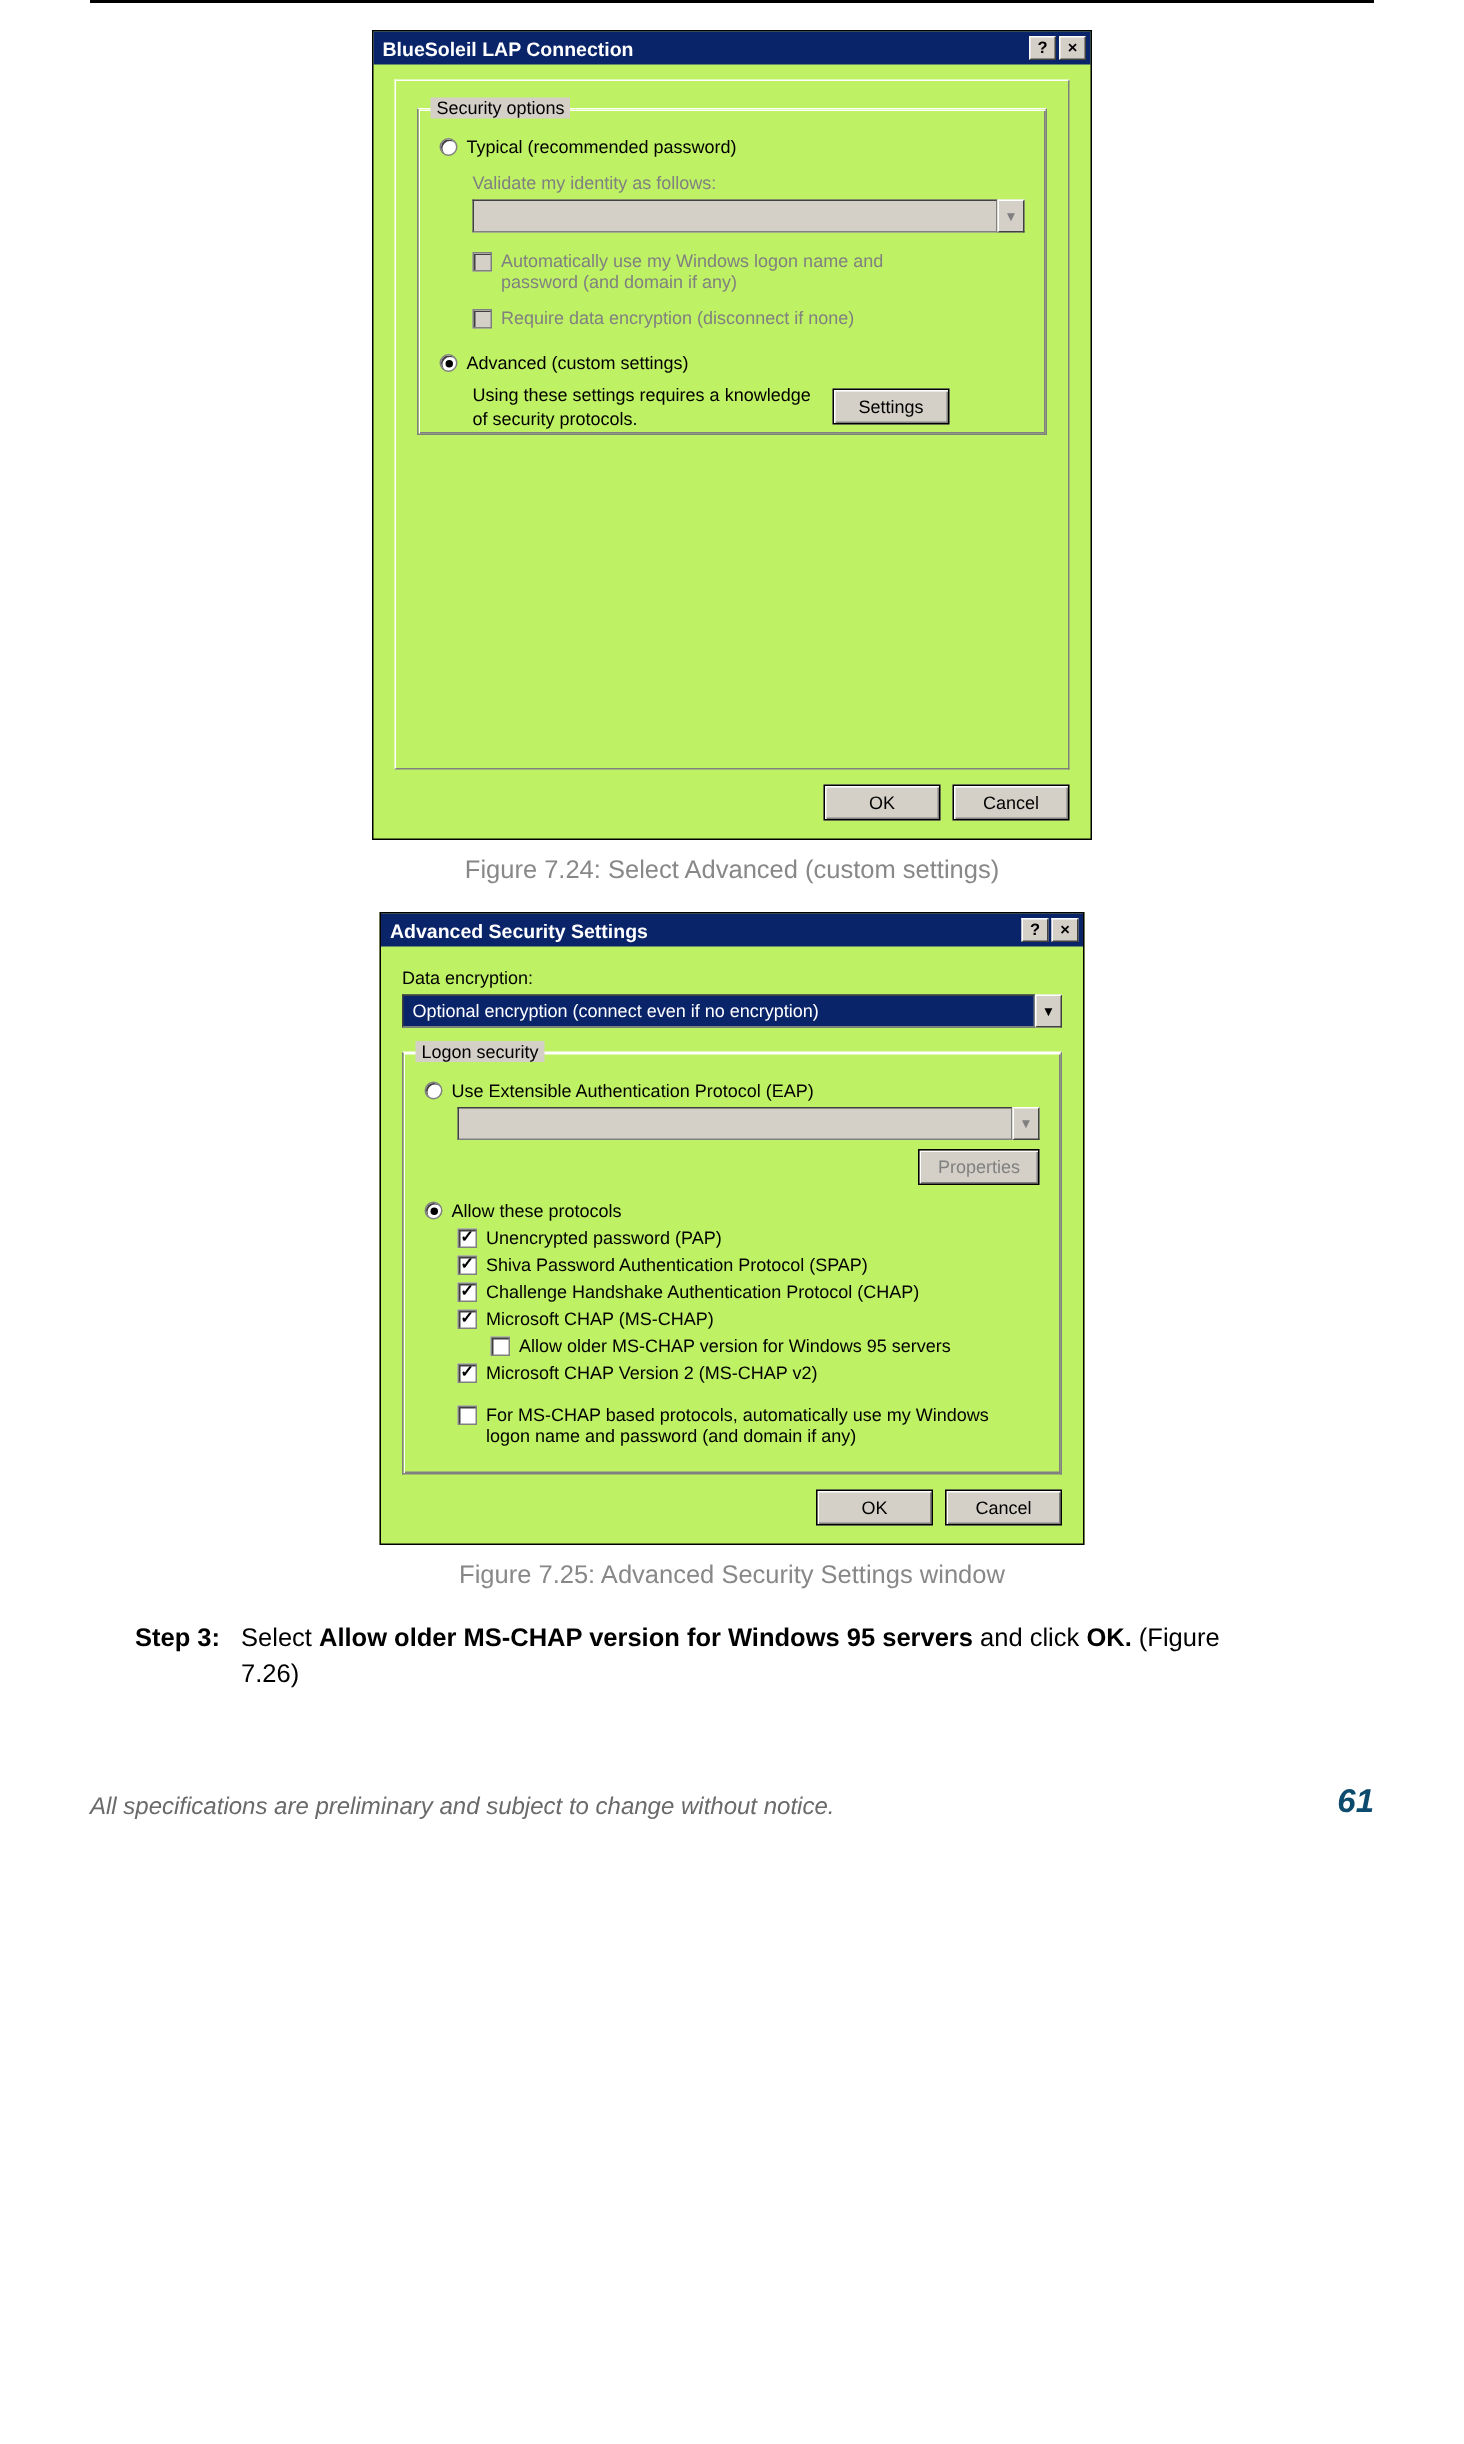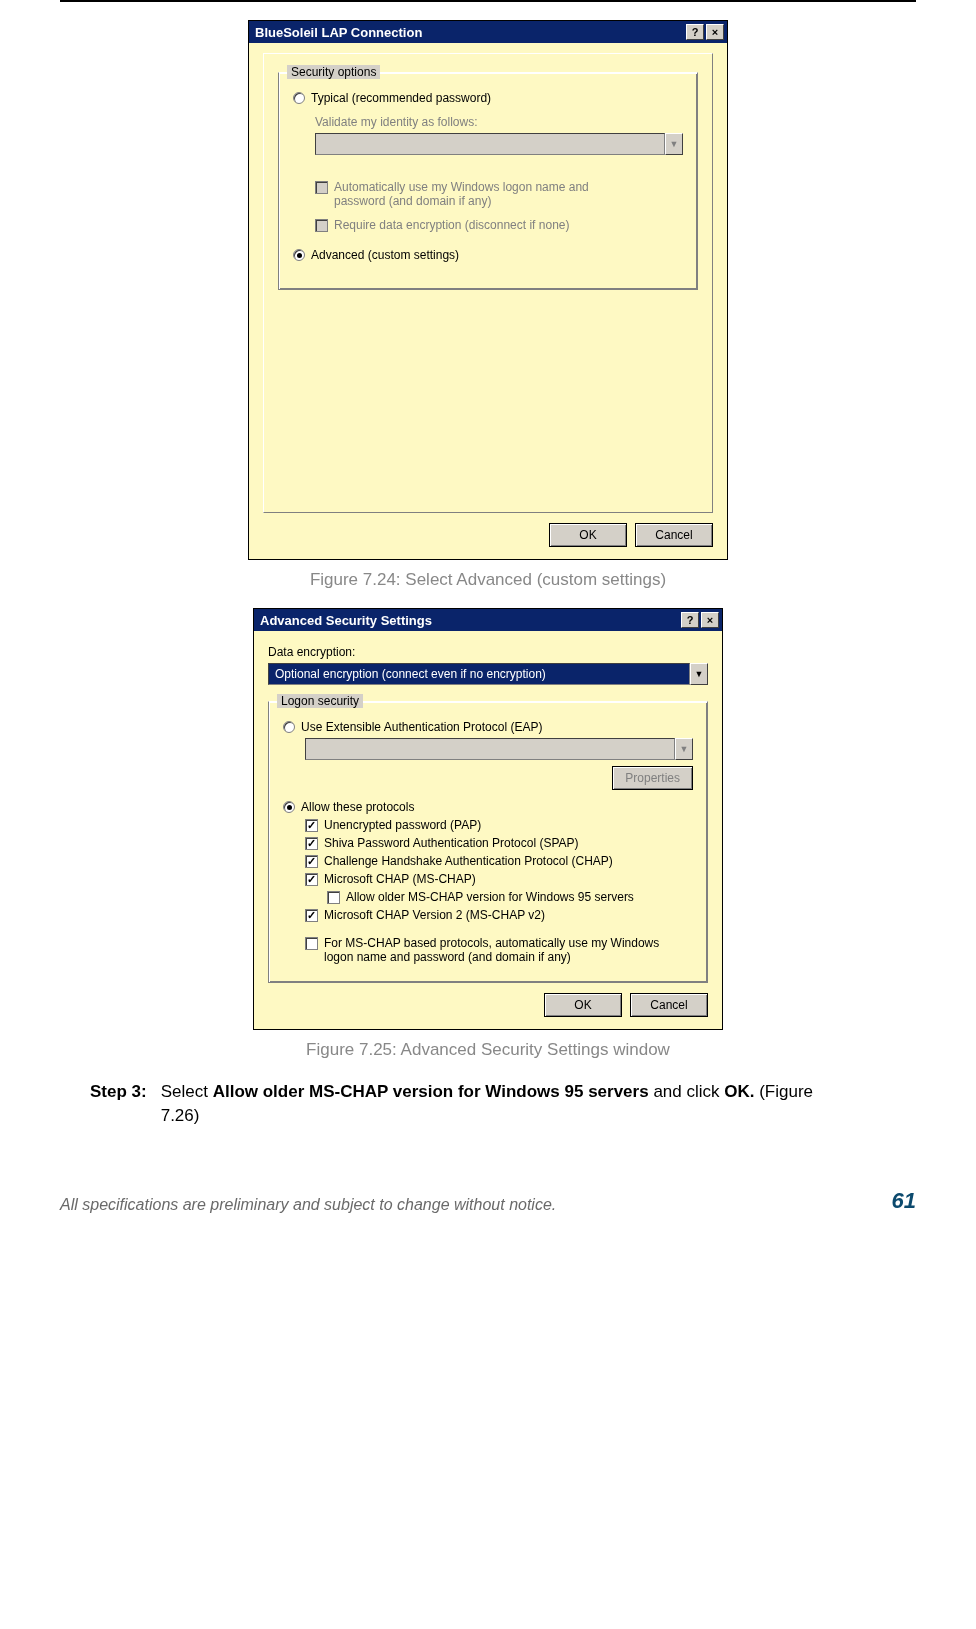--- a/index.html
+++ b/index.html
@@ -51,21 +51,21 @@
     justify-content: space-between;
     font-style: italic;
     color: #6a6a6a;
     font-size: 16px;
   }
   .footer .pagenum { font-weight: bold; font-size: 22px; font-style: italic; color:#0c4a6e; }
 
   
   .win {
     font-family: Tahoma, "MS Sans Serif", sans-serif;
-    background: #fef9c3;
+    background: #bef264;
     border: 1px solid #000;
     margin: 0 auto;
     position: relative;
   }
   .titlebar {
     background: #0a246a;
     color: #fff;
     display: flex;
     align-items: center;
     padding: 3px 3px 3px 6px;
@@ -216,36 +216,40 @@
             <span class="radio"></span>
             <span>Typical (recommended password)</span>
           </div>
 
           <div class="indent disabled" style="margin-top:10px;">
             <div>Validate my identity as follows:</div>
             <div class="combo disabled" style="width:100%; margin-top:4px;">
               <div class="field"></div>
               <div class="arrow">▼</div>
             </div>
-            <div class="chk-row disabled" style="margin-top:25px;">
+            <div class="chk-row disabled" style="margin-top:12px;">
               <span class="chk"></span>
               <span style="max-width:300px;">Automatically use my Windows logon name and password (and domain if any)</span>
             </div>
             <div class="chk-row disabled" style="margin-top:10px;">
               <span class="chk"></span>
               <span>Require data encryption (disconnect if none)</span>
             </div>
           </div>
 
           <div class="radio-row" style="margin-top:16px;">
             <span class="radio checked">
                 <span class="dot"></span>
               </span>
             <span>Advanced (custom settings)</span>
           </div>
+          <div class="settings-row">
+            <div class="txt">Using these settings requires a knowledge of security protocols.</div>
+            <div class="winbtn">Settings</div>
+          </div>
         </div>
       </div>
       <div class="btnrow">
         <div class="winbtn">OK</div>
         <div class="winbtn">Cancel</div>
       </div>
     </div>
   </div>
 
   <div class="caption">Figure 7.24: Select Advanced (custom settings)</div>

